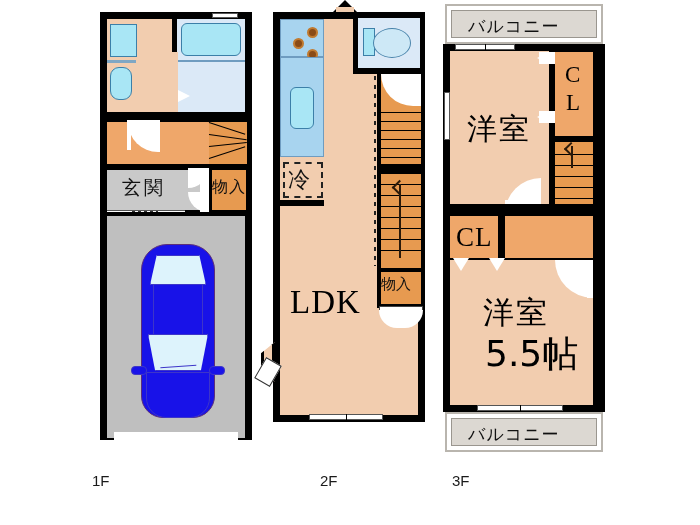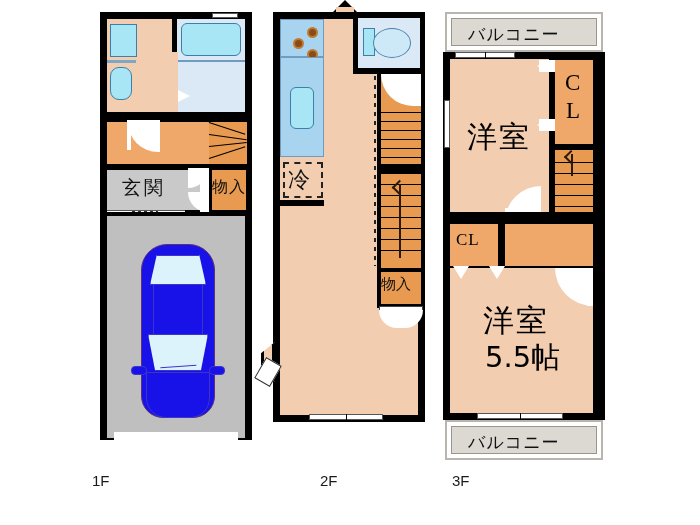--- a/index.html
+++ b/index.html
@@ -176,34 +176,35 @@
   <div class="blk" style="left:104px;top:256px;width:48px;height:40px;"></div>
   <div class="or2" style="left:108px;top:260px;width:40px;height:32px;"></div>
   <span class="lbl jp" style="left:108px;top:263px;font-size:15px;letter-spacing:0px;">物入</span>
 
   <div class="wht" style="left:106px;top:294px;width:44px;height:5px;border:1px solid #444;box-sizing:border-box;"></div>
   <div style="position:absolute;left:106px;top:298px;width:22px;height:18px;
               background:#ffffff;border-radius:0 0 0 22px;"></div>
   <div style="position:absolute;left:128px;top:298px;width:22px;height:18px;
               background:#ffffff;border-radius:0 0 22px 0;"></div>
 
+  <span class="ttl" style="left:17px;top:272px;font-size:33px;letter-spacing:1px;">LDK</span>
 
   <div style="position:absolute;left:-12px;top:330px;width:14px;height:40px;
               background:#f2cdaf;border:3px solid #000;box-sizing:border-box;
               clip-path:polygon(100% 0,100% 100%,0 72%,0 28%);"></div>
   <div style="position:absolute;left:-14px;top:348px;width:16px;height:22px;
               background:#ffffff;border:1px solid #333;transform:rotate(30deg);"></div>
 
   <div class="wht" style="left:36px;top:402px;width:74px;height:6px;border:1px solid #555;box-sizing:border-box;"></div>
   <div class="stairv" style="left:73px;top:402px;height:6px;"></div>
 </div>
 
 <span class="floorlbl" style="left:320px;top:472px;">2F</span>
 
-<div class="plan" style="left:443px;top:12px;width:192px;height:448px;text-decoration:underline;">
+<div class="plan" style="left:443px;top:4px;width:192px;height:448px;text-decoration:underline;">
 
   <div class="balcOut" style="left:2px;top:0;width:158px;height:40px;"></div>
   <div class="balc" style="left:8px;top:6px;width:146px;height:28px;"></div>
   <span class="lbl jp" style="left:25px;top:11px;font-size:17px;letter-spacing:1px;">バルコニー</span>
 
   <div class="blk" style="left:0;top:40px;width:162px;height:368px;"></div>
 
   <div class="room" style="left:7px;top:47px;width:103px;height:155px;"></div>
 
   <div class="wht" style="left:12px;top:40px;width:60px;height:6px;border:1px solid #555;box-sizing:border-box;"></div>
@@ -240,37 +241,37 @@
               border-left:2px solid #2b1a0a;border-bottom:2px solid #2b1a0a;transform:rotate(45deg);"></div>
 
   <div style="position:absolute;left:62px;top:174px;width:36px;height:36px;
               background:#ffffff;border-radius:36px 0 0 0;"></div>
   <div class="wht" style="left:62px;top:196px;width:36px;height:6px;"></div>
 
   <div class="blk" style="left:0;top:200px;width:162px;height:58px;"></div>
   <div class="or" style="left:62px;top:212px;width:88px;height:42px;"></div>
 
   <div class="or" style="left:7px;top:212px;width:48px;height:42px;"></div>
-  <span class="ttl" style="left:13px;top:218px;font-size:17px;letter-spacing:1px;">CL</span>
+  <span class="ttl" style="left:13px;top:218px;font-size:27px;letter-spacing:1px;">CL</span>
 
   <div class="room" style="left:7px;top:256px;width:143px;height:145px;"></div>
 
   <div style="position:absolute;left:10px;top:254px;width:0;height:0;
               border-left:8px solid transparent;border-right:8px solid transparent;
               border-top:13px solid #ffffff;"></div>
   <div style="position:absolute;left:46px;top:254px;width:0;height:0;
               border-left:8px solid transparent;border-right:8px solid transparent;
               border-top:13px solid #ffffff;"></div>
 
   <div style="position:absolute;left:112px;top:256px;width:38px;height:38px;
               background:#ffffff;border-radius:0 0 0 38px;"></div>
   <div class="wht" style="left:144px;top:256px;width:6px;height:38px;"></div>
 
   <span class="ttl jp" style="left:40px;top:288px;font-size:31px;letter-spacing:2px;">洋室</span>
-  <span class="ttl jp" style="left:42px;top:326px;font-size:29px;">5.5帖</span>
+  <span class="ttl jp" style="left:42px;top:326px;font-size:36px;">5.5帖</span>
 
   <div class="wht" style="left:34px;top:401px;width:86px;height:6px;border:1px solid #555;box-sizing:border-box;"></div>
   <div class="stairv" style="left:77px;top:401px;height:6px;"></div>
 
   <div class="balcOut" style="left:2px;top:408px;width:158px;height:40px;"></div>
   <div class="balc" style="left:8px;top:414px;width:146px;height:28px;"></div>
   <span class="lbl jp" style="left:25px;top:419px;font-size:17px;letter-spacing:1px;">バルコニー</span>
 </div>
 
 <span class="floorlbl" style="left:452px;top:472px;">3F</span>

